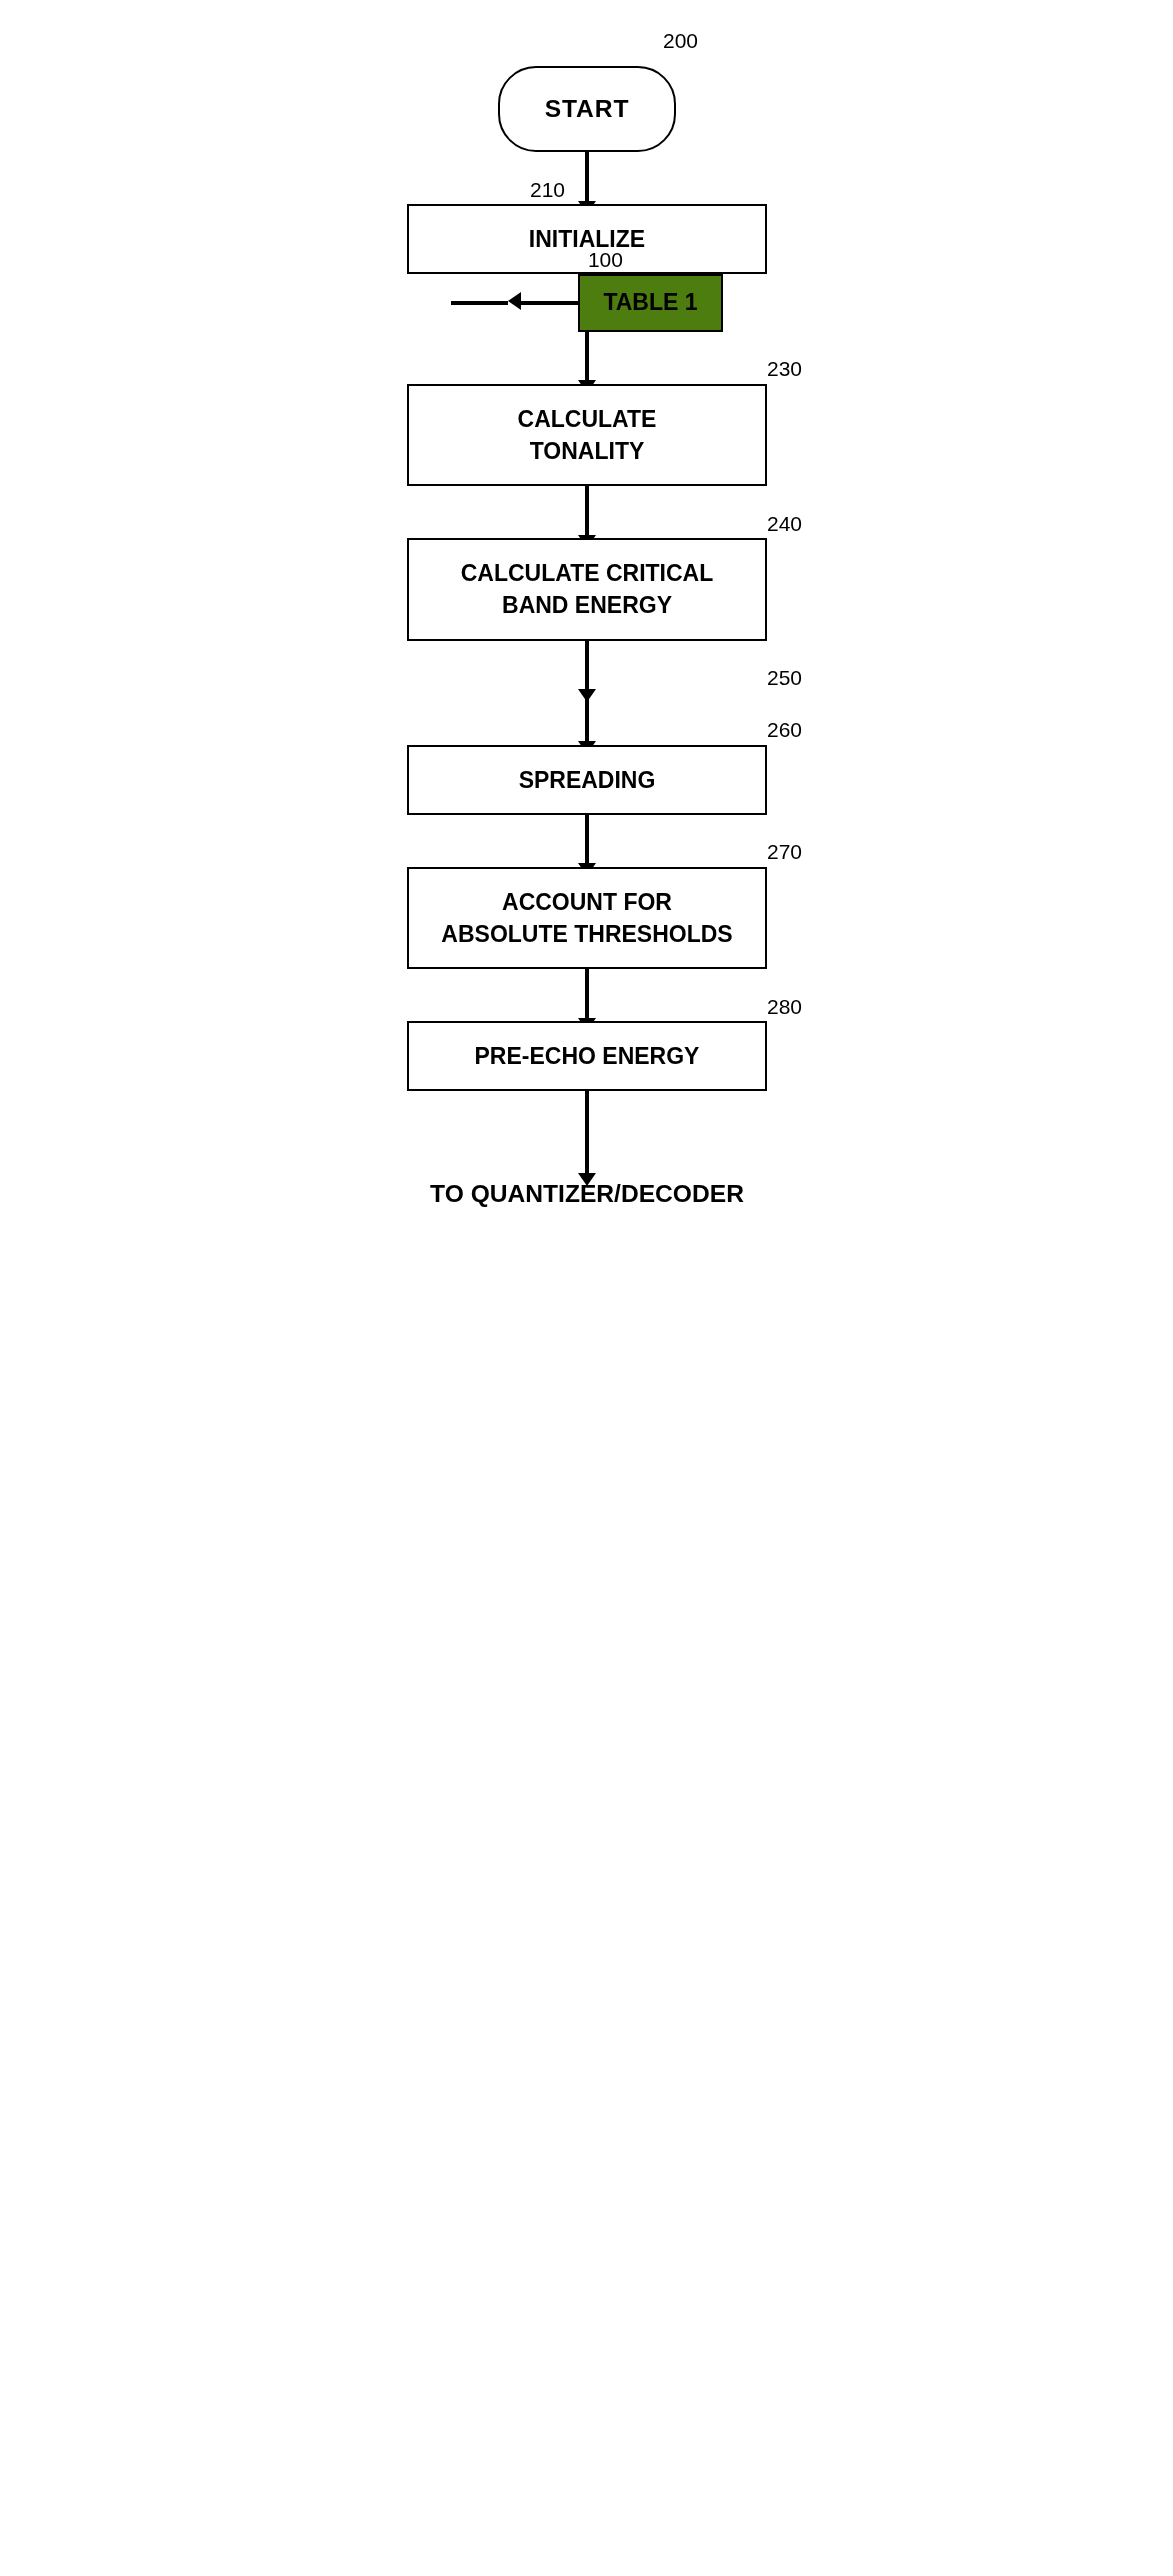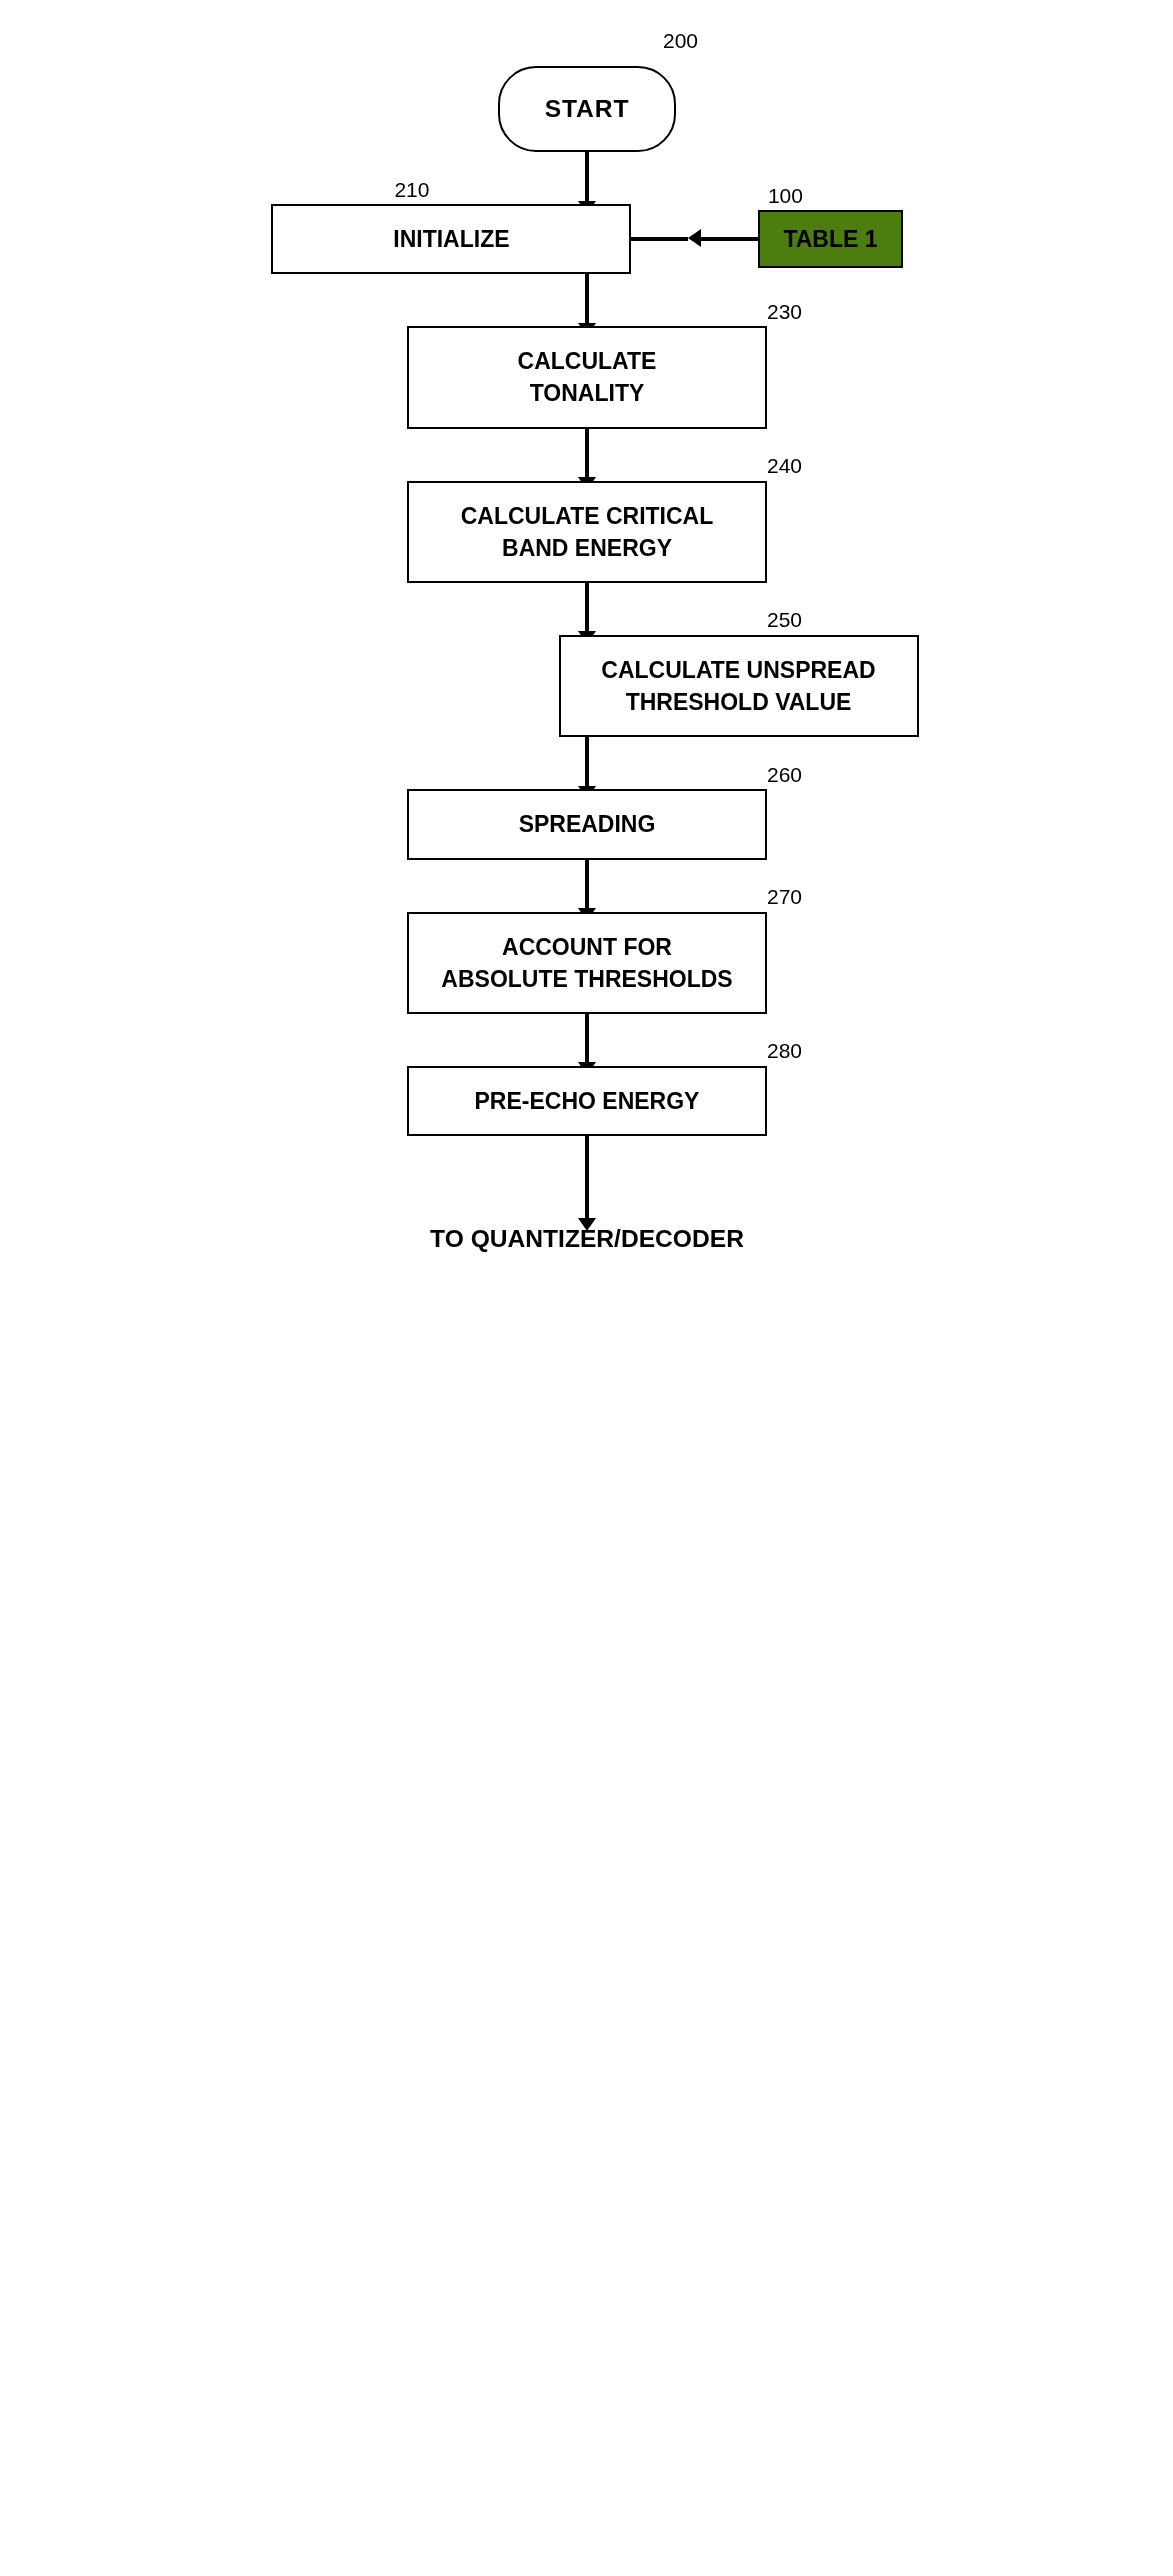--- a/index.html
+++ b/index.html
@@ -80,20 +80,21 @@
       left: 50%;
       transform: translateX(-50%);
       border-left: 9.5px solid transparent;
       border-right: 9.5px solid transparent;
       border-top: 13.3px solid #000;
     }
 
     
     .init-row {
       display: flex;
+      flex-direction: column;
       align-items: center;
       justify-content: center;
       position: relative;
       width: 100%;
     }
 
     .h-line {
       height: 3.8px;
       background: #000;
       width: 66px;
@@ -157,21 +158,20 @@
 
   <div style="position:relative; display:flex; flex-direction:column; align-items:center; width:100%;">
     <div style="position:absolute; top:-26.5px; left:calc(50% + 180px); font-size:21px;">240</div>
     <div class="process-box">CALCULATE CRITICAL<br>BAND ENERGY</div>
   </div>
 
   <div class="arrow-down" style="height:52px;"></div>
 
   <div style="position:relative; display:flex; flex-direction:column; align-items:flex-end; width:100%;">
     <div style="position:absolute; top:-26.5px; left:calc(50% + 180px); font-size:21px;">250</div>
-    <div class="process-box">CALCULATE UNSPREAD<br>THRESHOLD VALUE</div>
   </div>
 
   <div class="arrow-down" style="height:52px;"></div>
 
   <div style="position:relative; display:flex; flex-direction:column; align-items:center; width:100%;">
     <div style="position:absolute; top:-26.5px; left:calc(50% + 180px); font-size:21px;">260</div>
     <div class="process-box">SPREADING</div>
   </div>
 
   <div class="arrow-down" style="height:52px;"></div>

